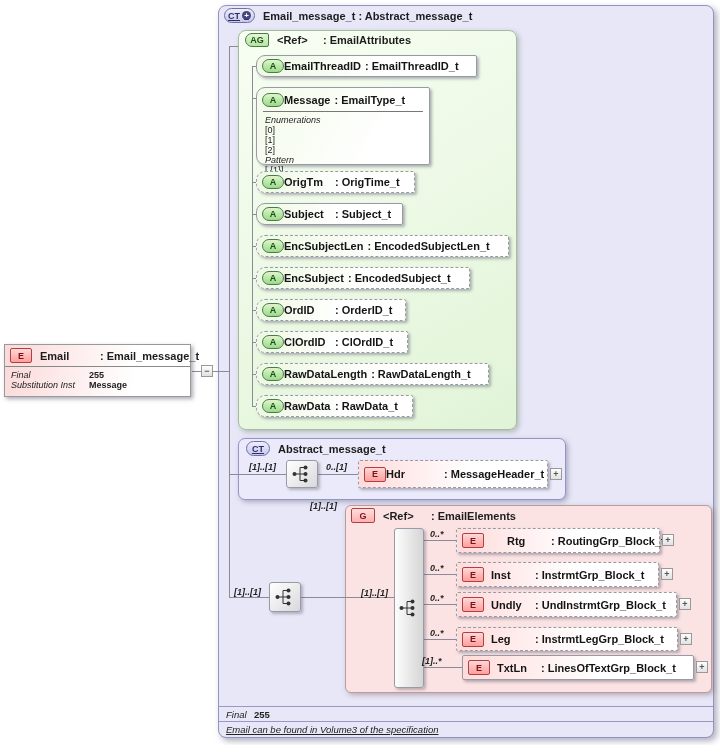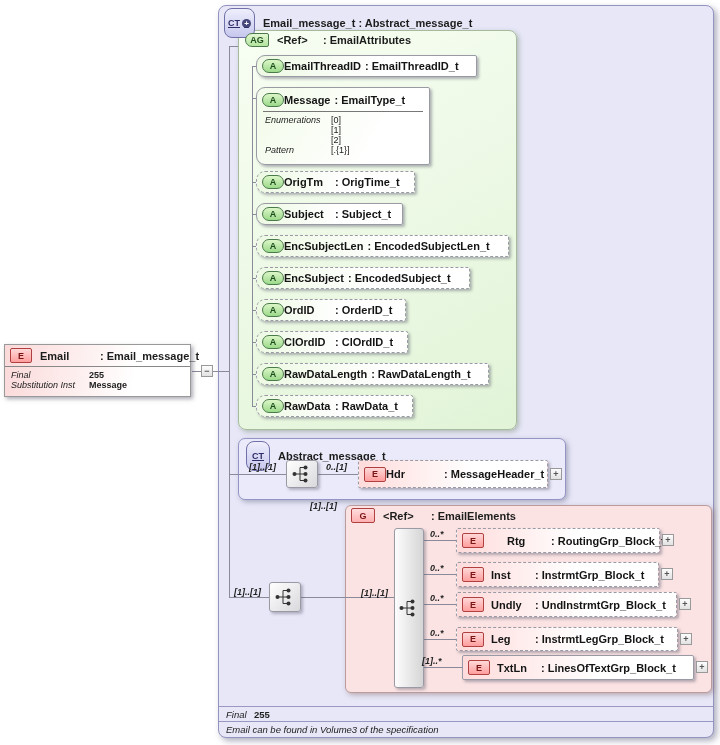--- a/index.html
+++ b/index.html
@@ -6,21 +6,21 @@
   .stage{position:relative;width:720px;height:745px;background:#ffffff;overflow:hidden;
          font-family:"Liberation Sans",sans-serif;}
   .box{position:absolute;box-sizing:border-box;}
   .ln{position:absolute;background:#8a8a9a;}
   .sep{position:absolute;background:#9898c2;}
   .card{position:absolute;font:italic bold 9px "Liberation Sans",sans-serif;color:#222;white-space:nowrap;}
   .title-row{position:absolute;display:flex;align-items:center;white-space:nowrap;}
   .title-txt{font:bold 11px "Liberation Sans",sans-serif;color:#1c1c1c;margin-left:8px;}
   .badge{display:inline-flex;align-items:center;justify-content:center;box-sizing:border-box;
          font:bold 9px "Liberation Sans",sans-serif;flex:0 0 auto;}
-  .badge-ct{min-width:24px;height:30px;background:linear-gradient(180deg,#eeeefc,#c7c7ee);
+  .badge-ct{min-width:24px;height:15px;background:linear-gradient(180deg,#eeeefc,#c7c7ee);
             border:1px solid #7070a8;color:#2e2e66;border-radius:8px;padding:0 3px;text-decoration:underline;}
   .badge-ag{width:24px;height:14px;background:linear-gradient(180deg,#e4f8d4,#b3e49e);
             border:1px solid #4a7a4a;color:#1d4d1d;border-radius:7px 2px 2px 7px;}
   .badge-a{width:22px;height:14px;background:linear-gradient(180deg,#dcf6c8,#9cda8b);
            border:1px solid #4a7a4a;color:#1d4d1d;border-radius:7px;}
   .badge-e{width:22px;height:15px;background:linear-gradient(180deg,#ffd8d8,#ff9e9e);
            border:1px solid #b04040;color:#7a1515;border-radius:2px;}
   .badge-g{width:24px;height:15px;background:linear-gradient(180deg,#ffdede,#ffb0b0);
            border:1px solid #b04040;color:#7a1515;border-radius:2px;}
   .plus-circle{display:inline-flex;align-items:center;justify-content:center;width:9px;height:9px;
@@ -29,21 +29,21 @@
         border:1px solid #9a9aa5;box-shadow:2px 2px 3px rgba(90,90,110,.45);white-space:nowrap;}
   .node .nm{font:bold 11px "Liberation Sans",sans-serif;color:#141414;margin-left:0;min-width:47px;}
   .node .tp{font:bold 11px "Liberation Sans",sans-serif;color:#141414;margin-left:4px;}
   .dashed{border-style:dashed;}
   .attr{background:linear-gradient(90deg,#edf9e3,#ffffff 55%);border-radius:9px 2px 2px 9px;}
   .elem{background:linear-gradient(90deg,#ffdbdb,#ffffff 60%);border-radius:2px;}
   .attr-typ{display:block;padding-left:0;background:linear-gradient(120deg,#f2fbe9,#ffffff 70%);}
   .attr-typ .hdr-row{display:flex;align-items:center;height:23px;padding-left:5px;}
   .attr-typ .fsep{border-top:1px solid #777;margin:0 6px;}
   .facets{padding:3px 6px 0 8px;}
-  .frow{display:flex;line-height:11px;}
+  .frow{display:flex;line-height:11px;flex-direction:column;}
   .flab{width:66px;font:italic 9px "Liberation Sans",sans-serif;color:#222;flex:0 0 auto;}
   .fval{font:9px "Liberation Sans",sans-serif;color:#222;}
   .expander{position:absolute;width:12px;height:12px;box-sizing:border-box;text-align:center;
             background:linear-gradient(180deg,#fdfdfd,#e2e2e2);border:1px solid #999;
             font:bold 9px/10px "Liberation Sans",sans-serif;color:#555;}
   .seqicon{position:absolute;display:flex;align-items:center;justify-content:center;box-sizing:border-box;
            background:linear-gradient(135deg,#ffffff,#d9d9dd);border:1px solid #9a9aa5;border-radius:3px;
            box-shadow:2px 2px 3px rgba(90,90,110,.4);}
   .prop-row{display:flex;line-height:11px;}
   .plab{width:78px;font:italic 9px "Liberation Sans",sans-serif;color:#222;flex:0 0 auto;}
@@ -282,21 +282,21 @@
     <span class="badge badge-e">E</span>
     <span class="nm" style="min-width:40px;margin-left:7px;">TxtLn</span>
     <span class="tp">: LinesOfTextGrp_Block_t</span>
   </div>
   <div class="expander" style="left:696px;top:661px;">+</div>
 
   <div class="sep" style="left:219px;top:706px;width:494px;height:1px;"></div>
   <span class="foot-lab" style="left:226px;top:709px;">Final</span>
   <span class="foot-val" style="left:254px;top:709px;">255</span>
   <div class="sep" style="left:219px;top:721px;width:494px;height:1px;"></div>
-  <span class="foot-lab" style="left:226px;top:724px;">Email can be found in Volume3 of the specification</span>
+  <span class="foot-lab" style="left:226px;top:724px;text-decoration:underline;">Email can be found in Volume3 of the specification</span>
 
   <div class="box" style="left:4px;top:344px;width:187px;height:53px;background:linear-gradient(100deg,#fbd9d9,#ffffff 70%);border:1px solid #999;box-shadow:2px 2px 4px rgba(90,90,110,.5);">
     <div style="display:flex;align-items:center;height:21px;padding-left:5px;white-space:nowrap;">
       <span class="badge badge-e">E</span>
       <span class="title-txt" style="min-width:46px;">Email</span>
       <span class="title-txt" style="margin-left:14px;">: Email_message_t</span>
     </div>
     <div style="border-top:1px solid #888;margin:0;"></div>
     <div style="padding:3px 0 0 6px;">
       <div class="prop-row">

